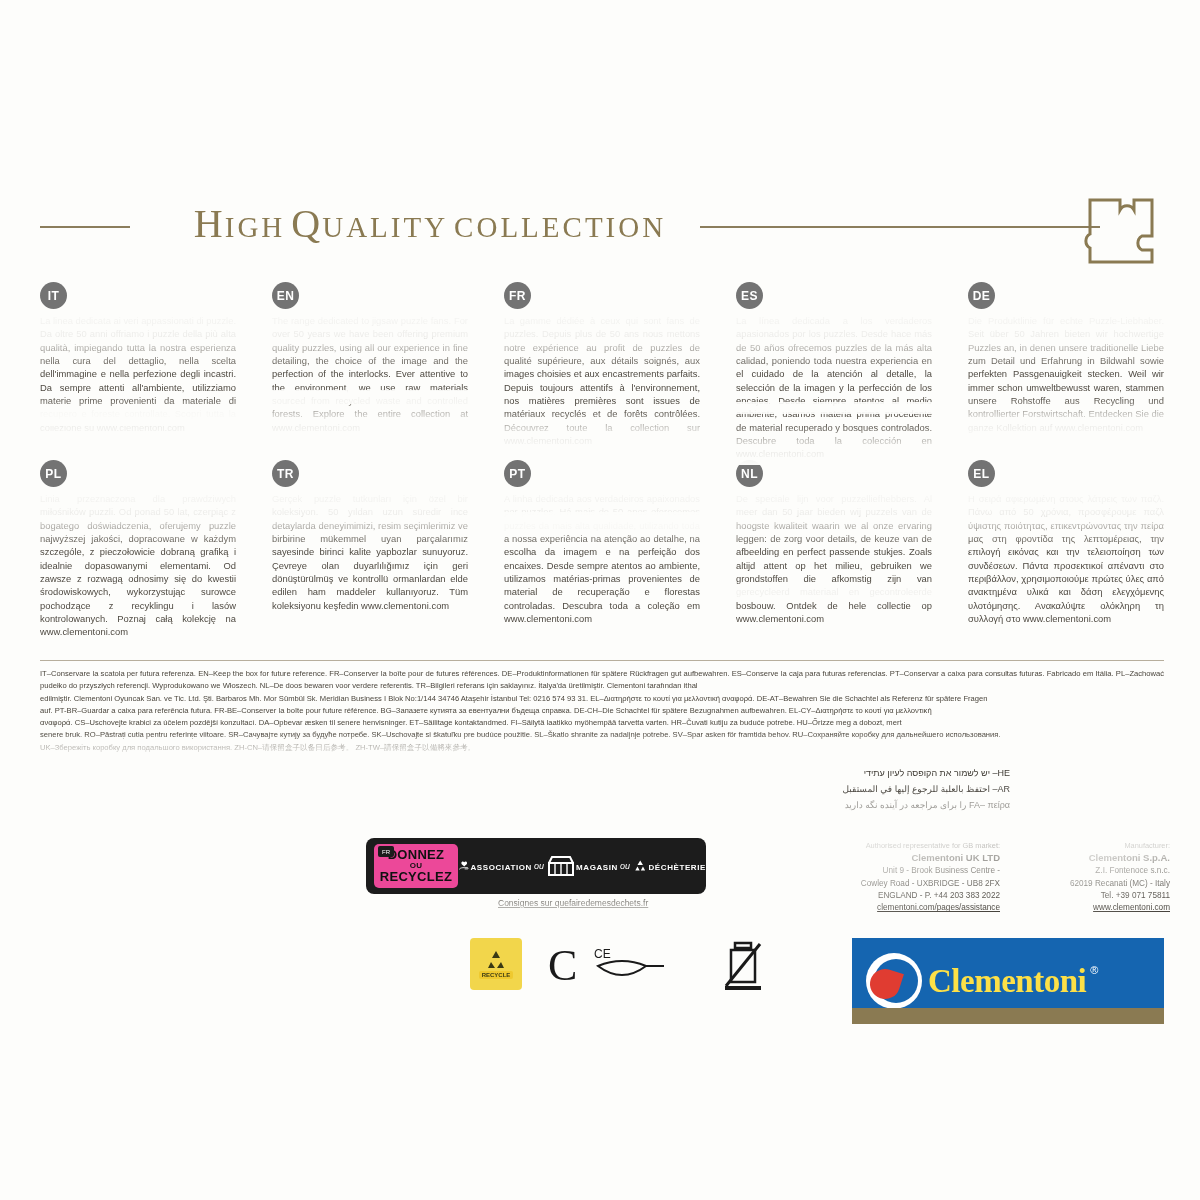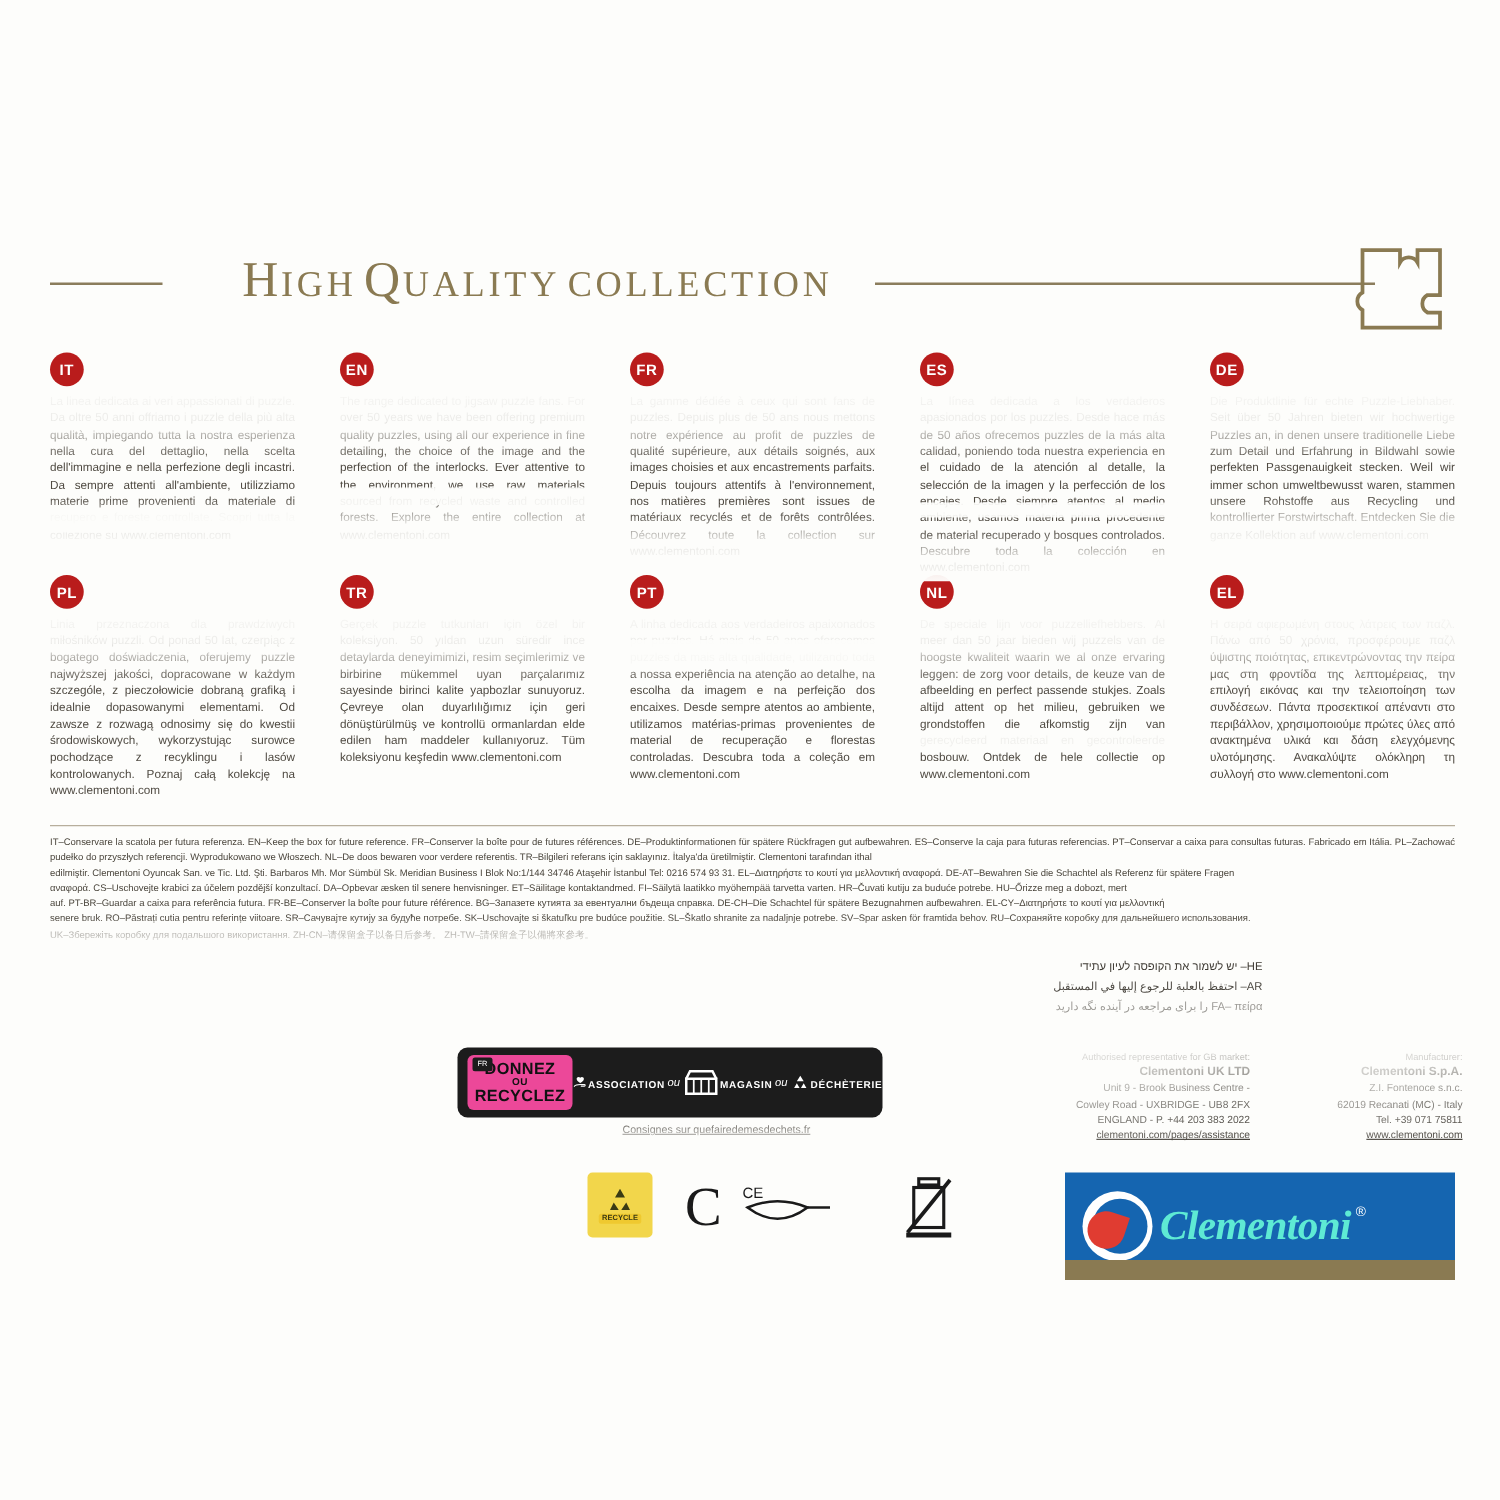--- a/index.html
+++ b/index.html
@@ -73,21 +73,21 @@
     height: 178px;
   }
   .lang-block {
     position: absolute;
     width: 196px;
   }
   .lang-badge {
     width: 27px;
     height: 27px;
     border-radius: 50%;
-    background: #b91c1c;
+    background: #737373;
     color: #ffffff;
     font-size: 12px;
     font-weight: bold;
     letter-spacing: .5px;
     display: flex;
     align-items: center;
     justify-content: center;
     margin-bottom: 5px;
   }
   .lang-text {
@@ -323,24 +323,23 @@
     content: "";
     position: absolute;
     left: 4px; top: 16px;
     width: 30px; height: 30px;
     background: #e03c31;
     border-radius: 50% 0 50% 50%;
     transform: rotate(18deg);
     z-index: 2;
   }
   .brand-name {
-    color: #5eead4;
+    color: #fde047;
     font-size: 33px;
     font-family: "Liberation Serif", serif;
-    font-style: italic;
     font-weight: bold;
     letter-spacing: -.5px;
     margin-left: 6px;
     text-align: right;
   }
   .brand-r {
     color: #ffffff;
     font-size: 11px;
     margin-left: 4px;
     align-self: flex-start;
@@ -416,22 +415,22 @@
       </div>
       <div class="smudge" style="left:464px;top:52px; width:210px; height:20px;"></div>
       <div class="smudge" style="left:696px;top:128px; width:210px; height:12px;"></div>
     </div>
   </div>
 
   <div class="legal-rule"></div>
   <div class="legal legal-fade">
     <div>IT–Conservare la scatola per futura referenza. EN–Keep the box for future reference. FR–Conserver la boîte pour de futures références. DE–Produktinformationen für spätere Rückfragen gut aufbewahren. ES–Conserve la caja para futuras referencias. PT–Conservar a caixa para consultas futuras. Fabricado em Itália. PL–Zachować pudełko do przyszłych referencji. Wyprodukowano we Włoszech. NL–De doos bewaren voor verdere referentis. TR–Bilgileri referans için saklayınız. İtalya'da üretilmiştir. Clementoni tarafından ithal</div>
     <div>edilmiştir. Clementoni Oyuncak San. ve Tic. Ltd. Şti. Barbaros Mh. Mor Sümbül Sk. Meridian Business I Blok No:1/144 34746 Ataşehir İstanbul Tel: 0216 574 93 31. EL–Διατηρήστε το κουτί για μελλοντική αναφορά. DE-AT–Bewahren Sie die Schachtel als Referenz für spätere Fragen</div>
+    <div>auf. PT-BR–Guardar a caixa para referência futura. FR-BE–Conserver la boîte pour future référence. BG–Запазете кутията за евентуални бъдеща справка. DE-CH–Die Schachtel für spätere Bezugnahmen aufbewahren. EL-CY–Διατηρήστε το κουτί για μελλοντική</div>
     <div>αναφορά. CS–Uschovejte krabici za účelem pozdější konzultací. DA–Opbevar æsken til senere henvisninger. ET–Säilitage kontaktandmed. FI–Säilytä laatikko myöhempää tarvetta varten. HR–Čuvati kutiju za buduće potrebe. HU–Őrizze meg a dobozt, mert</div>
-    <div>auf. PT-BR–Guardar a caixa para referência futura. FR-BE–Conserver la boîte pour future référence. BG–Запазете кутията за евентуални бъдеща справка. DE-CH–Die Schachtel für spätere Bezugnahmen aufbewahren. EL-CY–Διατηρήστε το κουτί για μελλοντική</div>
     <div>senere bruk. RO–Păstrați cutia pentru referințe viitoare. SR–Сачувајте кутију за будуће потребе. SK–Uschovajte si škatuľku pre budúce použitie. SL–Škatlo shranite za nadaljnje potrebe. SV–Spar asken för framtida behov. RU–Сохраняйте коробку для дальнейшего использования.</div>
     <div>UK–Збережіть коробку для подальшого використання. ZH-CN–请保留盒子以备日后参考。 ZH-TW–請保留盒子以備將來參考。</div>
   </div>
   <div class="rtl-line rtl-1">HE– יש לשמור את הקופסה לעיון עתידי</div>
   <div class="rtl-line rtl-2">AR– احتفظ بالعلبة للرجوع إليها في المستقبل</div>
   <div class="rtl-line rtl-3">FA– πείρα را برای مراجعه در آینده نگه دارید</div>
 
   <div class="triman">
     <div class="triman-fr">FR</div>
     <div class="triman-left">

